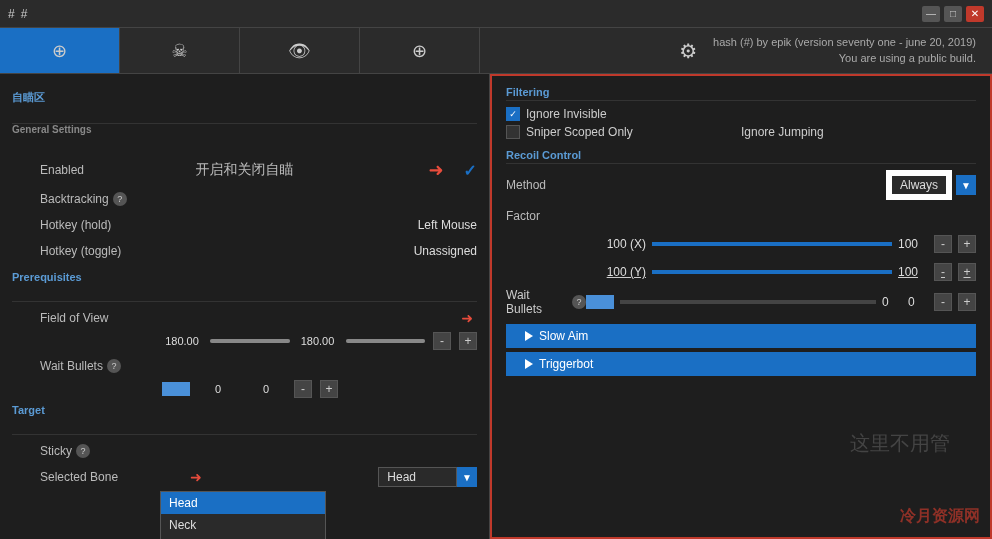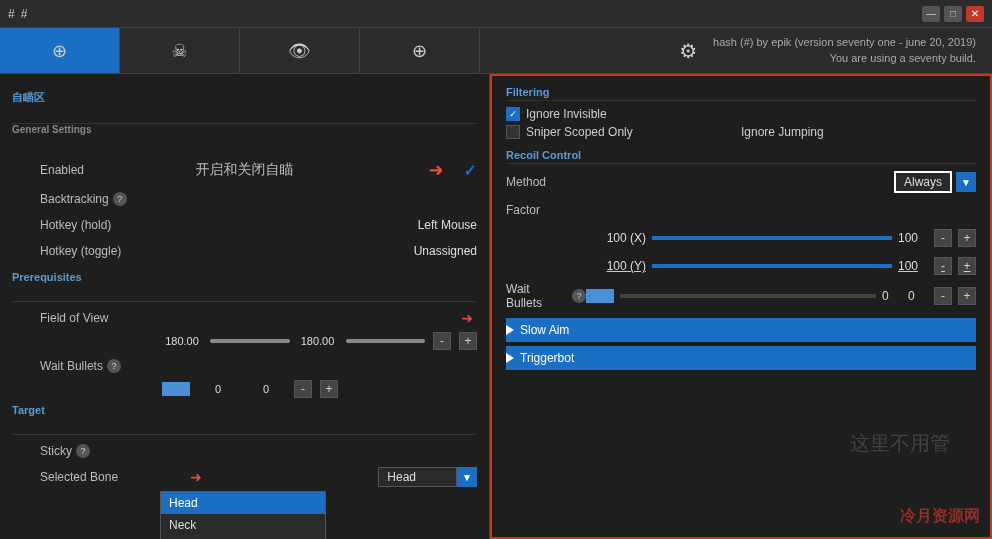--- a/index.html
+++ b/index.html
@@ -308,41 +308,41 @@
       display: flex;
       align-items: center;
       justify-content: flex-end;
       gap: 4px;
     }
     .recoil-text {
       color: #ddd;
       font-size: 12px;
       padding: 2px 8px;
       background: #2a2a2a;
-      border: 2px solid #ffffff;
+      border: 6px solid #ffffff;
     }
     .factor-minus, .factor-plus {
       width: 18px;
       height: 18px;
       background: #444;
       border: 1px solid #555;
       color: #ccc;
       display: flex;
       align-items: center;
       justify-content: center;
       cursor: pointer;
       font-size: 12px;
     }
 
     .section-btn {
       width: 100%;
       background: #1a6fc4;
       color: #fff;
       border: none;
-      padding: 5px 0;
+      padding: 5px 19px;
       text-align: left;
       font-size: 12px;
       cursor: pointer;
       margin-bottom: 4px;
       display: flex;
       align-items: center;
       gap: 6px;
     }
     .section-btn .triangle {
       width: 0;
@@ -414,21 +414,21 @@
   <div class="tab">
     <span>👁</span>
   </div>
   <div class="tab">
     <span>⊕</span>
   </div>
   <div class="tab-settings-area">
     <span class="tab-settings-icon">⚙</span>
     <div class="hash-info">
       <div>hash (#) by epik (version seventy one - june 20, 2019)</div>
-      <div>You are using a seventy build.</div>
+      <div>You are using a public build.</div>
     </div>
   </div>
 </div>
 
 <div class="main-layout">
 
   <div class="left-panel">
 
     <div class="section-header">自瞄区</div>
     <div class="section-header" style="color:#888; font-size:10px; border:none; margin-top:-4px;">General Settings</div>

